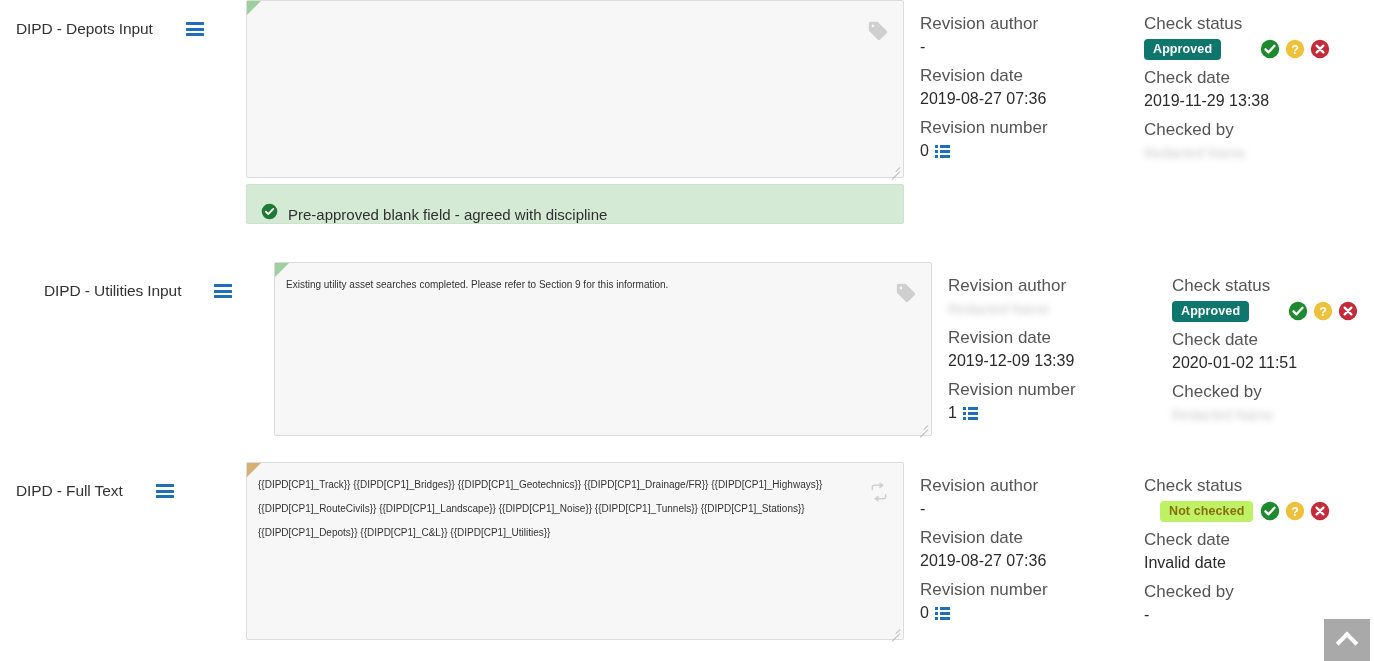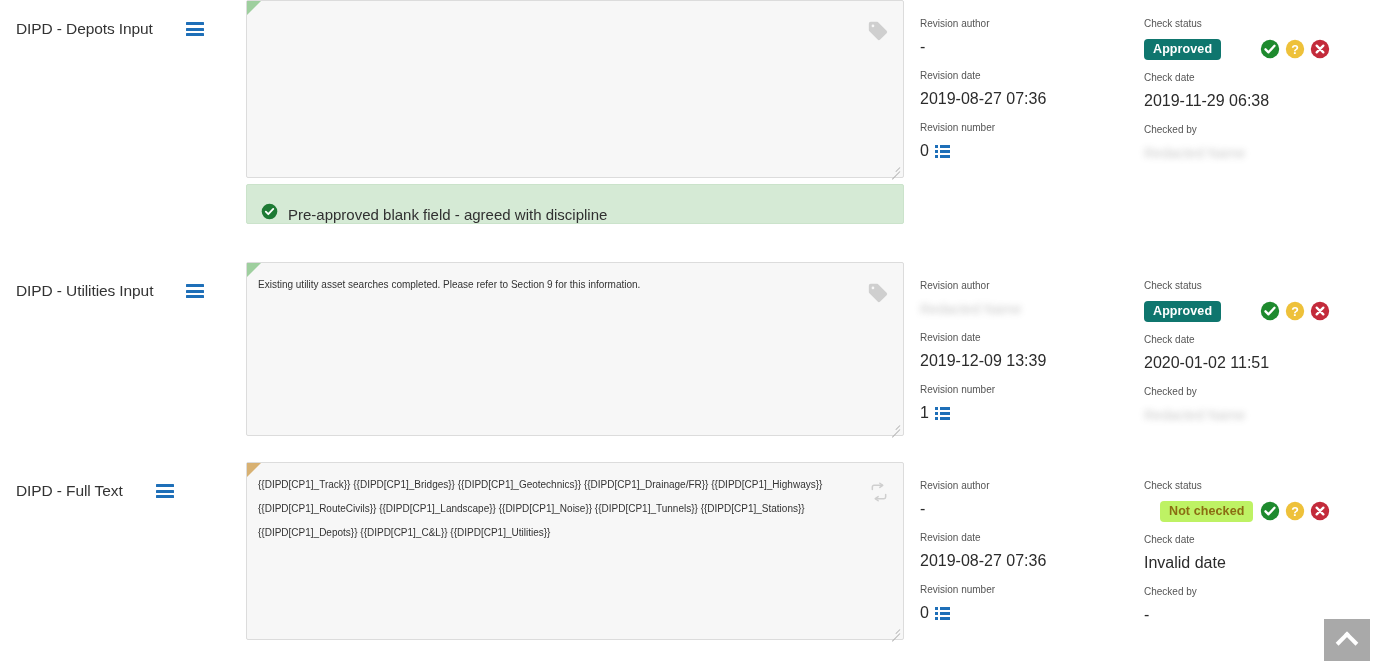--- a/index.html
+++ b/index.html
@@ -16,21 +16,21 @@
 
   
   .row {
     position: absolute;
     left: 0;
     width: 1374px;
     display: flex;
     align-items: flex-start;
   }
   #row-0 { top: 0px;   height: 240px; }
-  #row-1 { top: 262px; height: 200px; }
+  #row-1 { top: 262px; height: 200px; justify-content: flex-end; }
   #row-2 { top: 462px; height: 160px; }
 
   
   .label-col {
     width: 246px;
     flex: 0 0 246px;
     padding-left: 16px;
     padding-top: 20px;
     display: flex;
     align-items: center;
@@ -137,21 +137,21 @@
 
   
   .meta-col {
     padding-top: 14px;
     font-size: 13px;
   }
   .meta-col.revision { flex: 0 0 230px; width: 230px; padding-left: 14px; }
   .meta-col.check    { flex: 0 0 210px; width: 210px; padding-left: 8px; }
 
   .meta-label {
-    font-size: 10px;
+    font-size: 17px;
     color: #555555;
     line-height: 20px;
     margin-top: 6px;
   }
   .meta-label:first-child { margin-top: 0; }
   .meta-value {
     font-size: 16px;
     color: #2b2b2b;
     line-height: 26px;
     display: flex;
@@ -323,21 +323,21 @@
           </span>
           <span class="cbtn">
             <svg width="20" height="20" viewBox="0 0 24 24">
                 <circle cx="12" cy="12" r="11" fill="#c32b3b"></circle>
                 <path d="M8 8 16 16 M16 8 8 16" stroke="#fff" stroke-width="2.8" stroke-linecap="round"></path>
               </svg>
           </span>
         </span>
       </div>
       <div class="meta-label">Check date</div>
-      <div class="meta-value">2019-11-29 06:38</div>
+      <div class="meta-value">2019-11-29 13:38</div>
       <div class="meta-label">Checked by</div>
       <div class="meta-value redacted">Redacted Name</div>
     </div>
   </div>
 
   <div class="row" id="row-1">
 
     <div class="label-col">
       <span class="field-label">DIPD - Utilities Input</span>
       <span class="hamburger-icon">

